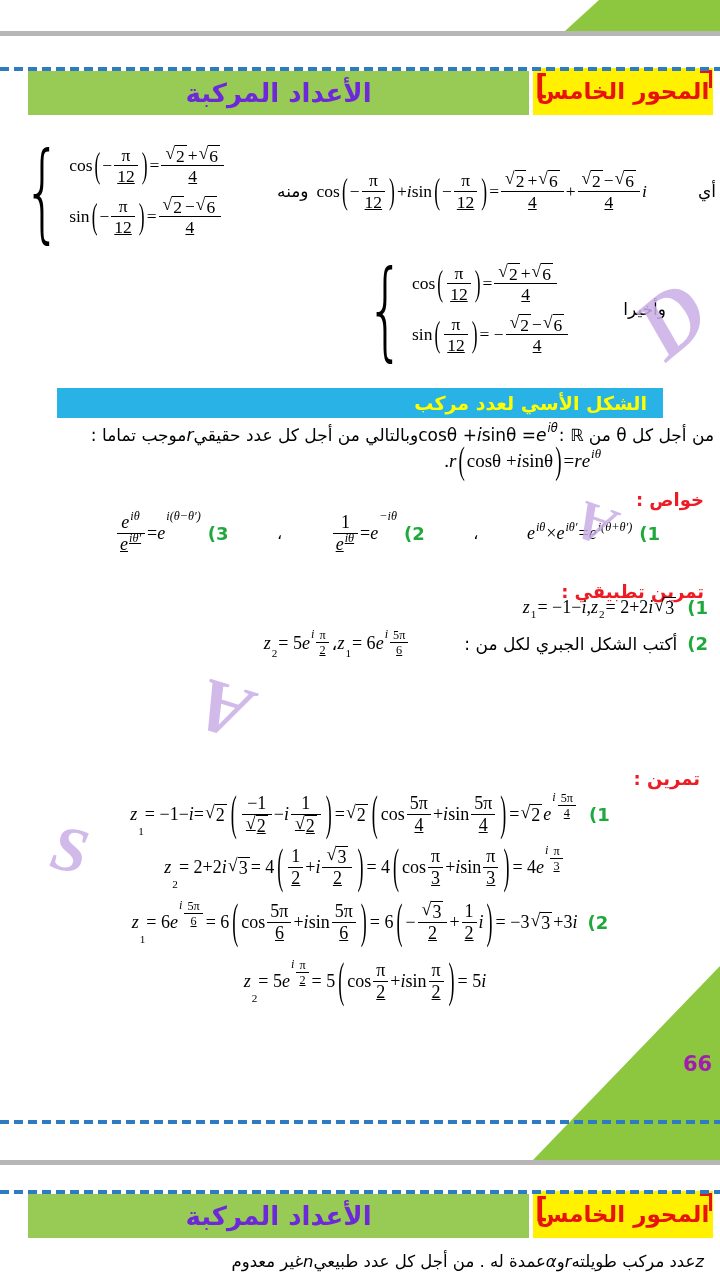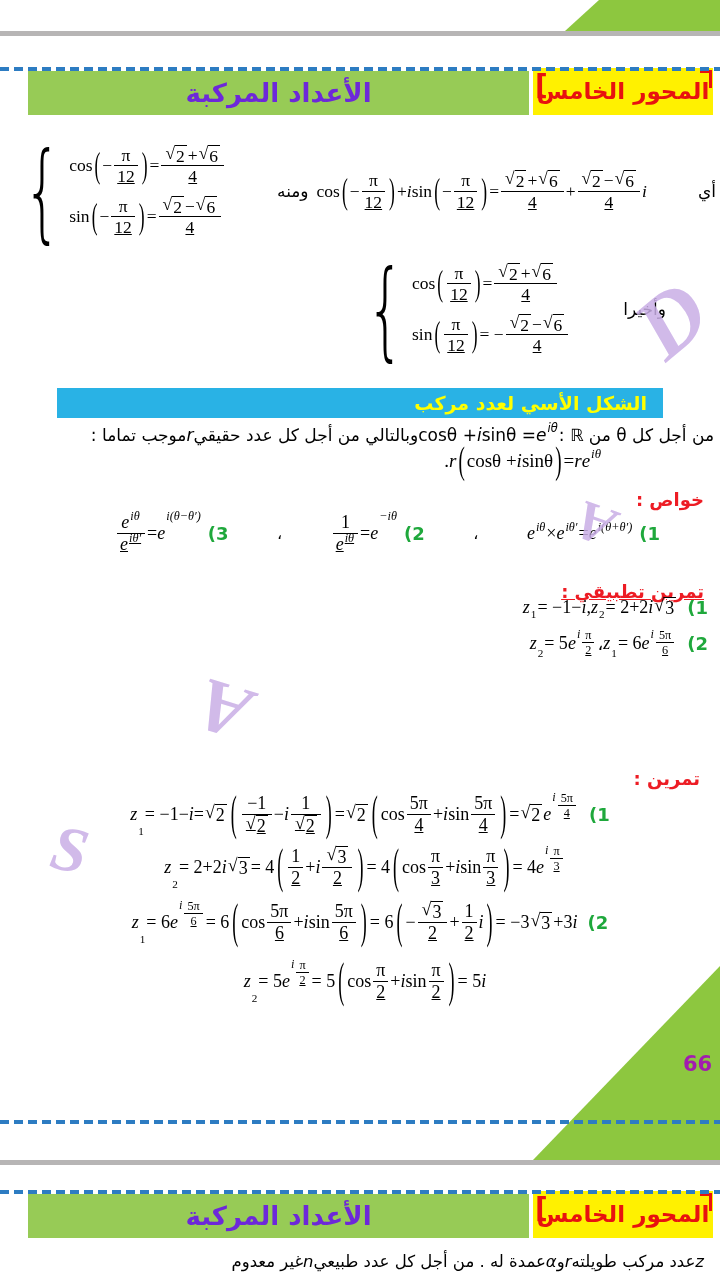--- a/index.html
+++ b/index.html
@@ -31,21 +31,21 @@
         border-top:3px solid #e8120f;border-right:3px solid #e8120f;}
 
   
   .cyan-bar{position:absolute;left:57px;width:606px;height:30px;background:#29b2e5;z-index:2;
         display:flex;align-items:center;justify-content:flex-end;padding:0;box-sizing:border-box;}
   .cyan-bar-1{top:388px;} .cyan-bar-2{top:1018px;}
   .cyan-bar span{color:#ffff00;font-weight:bold;font-size:19px;padding-left:10px;padding-right:16px;direction:rtl;}
 
   
   .sec-title{position:absolute;color:#ed1c24;font-weight:bold;font-size:18px;direction:rtl;z-index:4;}
-  .sec-khawas{top:489px;right:16px;} .sec-tamrin{top:581px;right:16px;text-decoration:underline;} .sec-hal{top:768px;right:20px;}
+  .sec-khawas{top:489px;right:16px;} .sec-tamrin{top:581px;right:16px;} .sec-hal{top:768px;right:20px;}
   .plabel{color:#1fa83c;font-weight:bold;font-size:18px;direction:ltr;unicode-bidi:isolate;white-space:pre;}
   .ar-inline{font-size:17px;margin-left:43px;}
 
   
   .math{font-family:"Liberation Serif",serif;direction:ltr;unicode-bidi:isolate;
         display:inline-flex;align-items:center;white-space:nowrap;}
   .math sup.ms{align-self:flex-start;font-size:0.68em;line-height:1;margin:-2px 1px 0 1px;display:inline-flex;align-items:flex-start;}
   .math sub.md{align-self:flex-end;font-size:0.62em;line-height:1;margin:0 1px -2px 1px;}
   .mi{font-style:italic;}
   .mf{display:inline-flex;flex-direction:column;text-align:center;vertical-align:middle;margin:0 2px;line-height:1.15;}
@@ -320,20 +320,21 @@
   <div class="sec-title sec-tamrin">تمرين تطبيقي :</div>
   <div class="ex-line ex-0">
     <span class="plabel">(1</span>
     <span class="math"><span class="mi">z</span><sub class="md">1</sub> = −1−<span class="mi">i</span>    ,    <span class="mi">z</span><sub class="md">2</sub> = 2+2<span class="mi">i</span><span class="mr">
           <span class="mrs">√</span>
           <span class="mrb">3</span>
         </span></span>
   </div>
   <div class="ex-line ex-1">
     <span class="plabel">(2</span>
+    <span class="ar-inline">أكتب الشكل الجبري  لكل من :</span>
     <span class="math"><span class="mi">z</span><sub class="md">2</sub> = 5<span class="mi">e</span><sup class="ms">
           <span class="mi">i</span>
           <span class="mf">
             <span class="mfn">π</span>
             <span class="mfd">2</span>
           </span>
         </sup>    ،    <span class="mi">z</span><sub class="md">1</sub> = 6<span class="mi">e</span><sup class="ms">
           <span class="mi">i</span>
           <span class="mf">
             <span class="mfn">5π</span>

